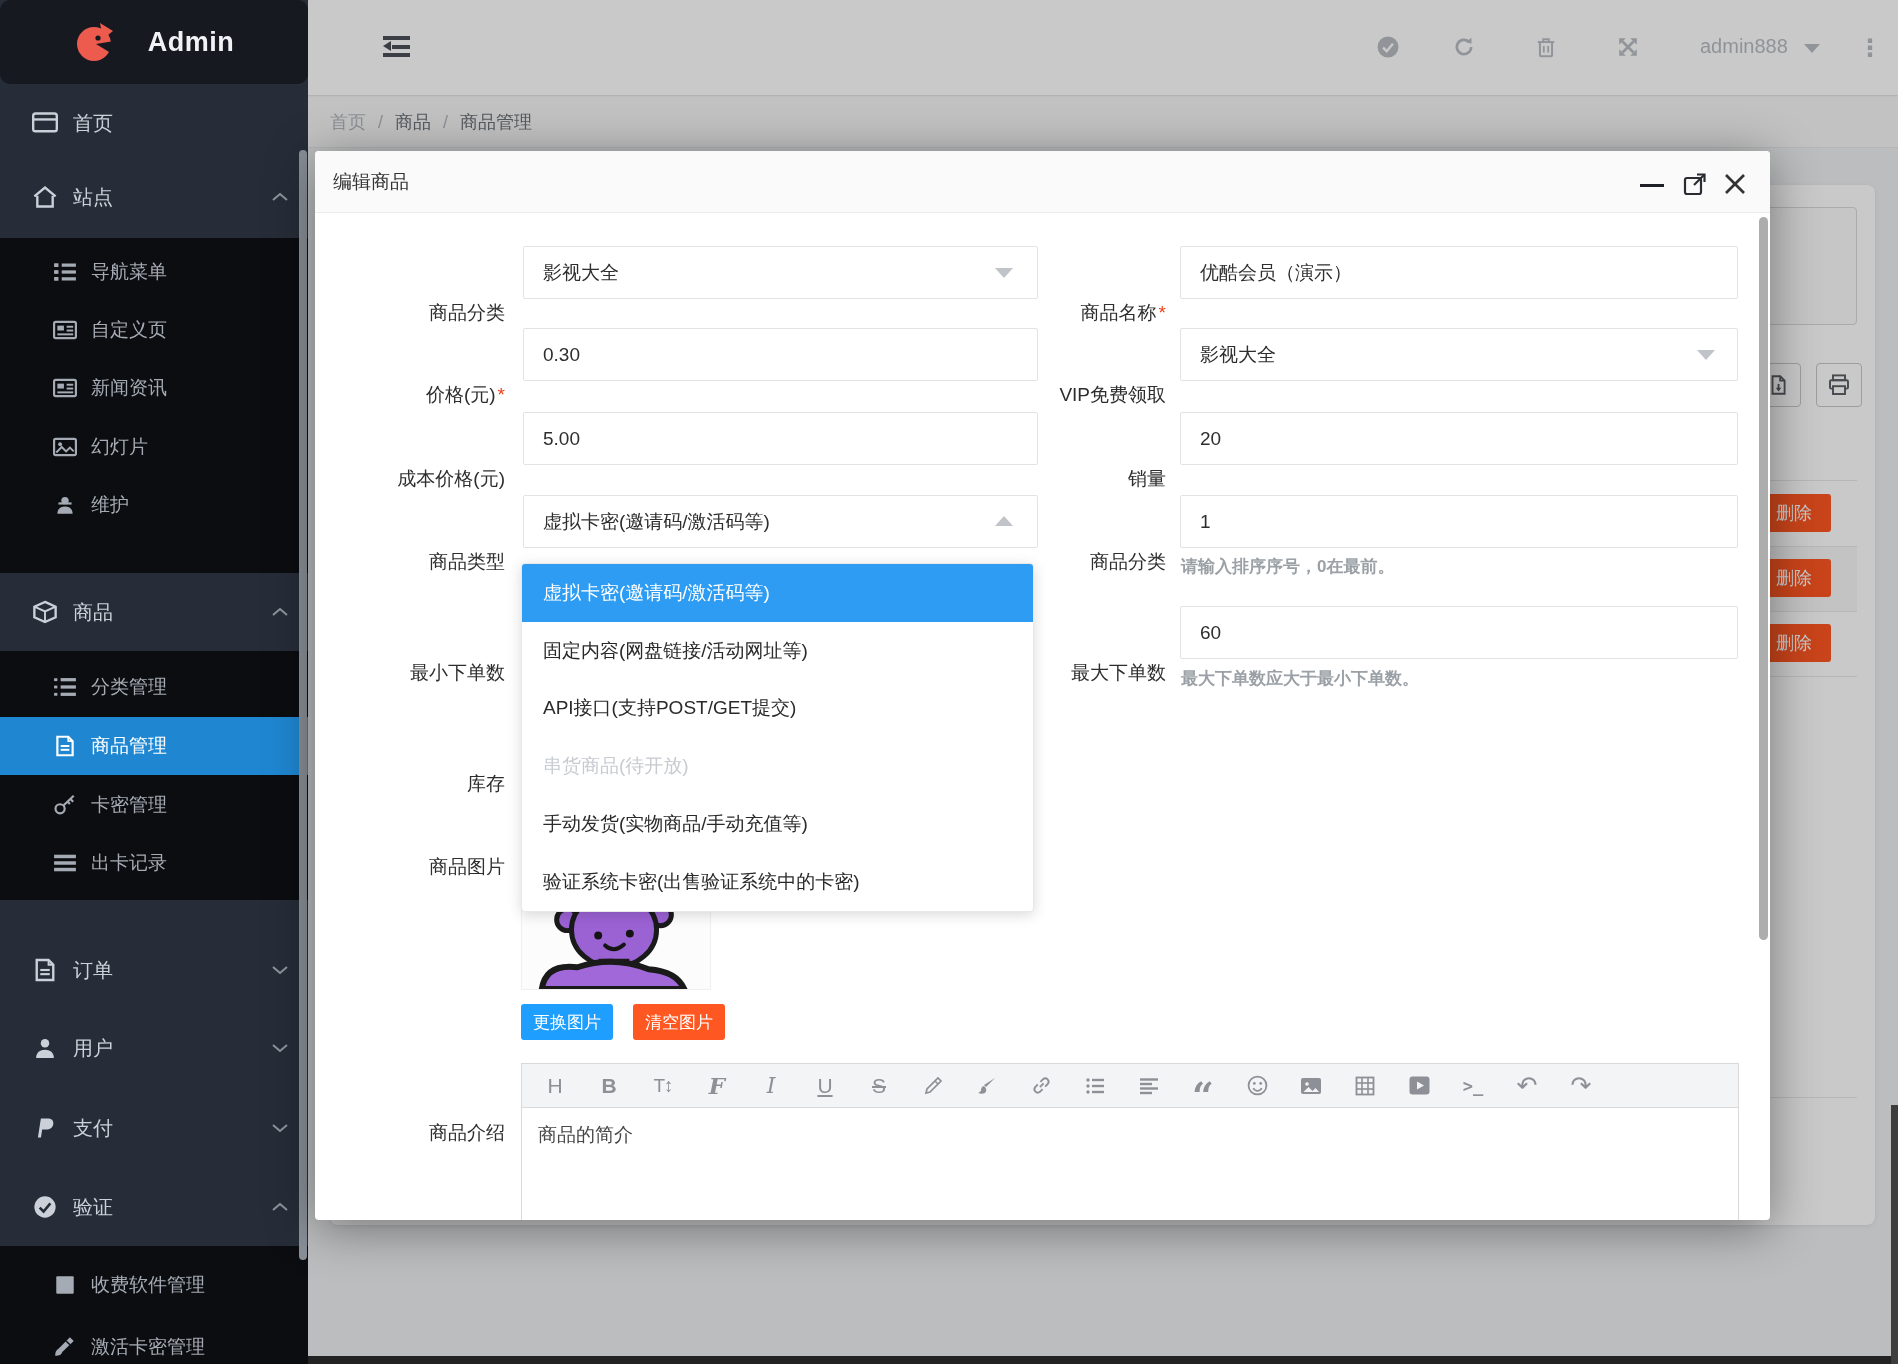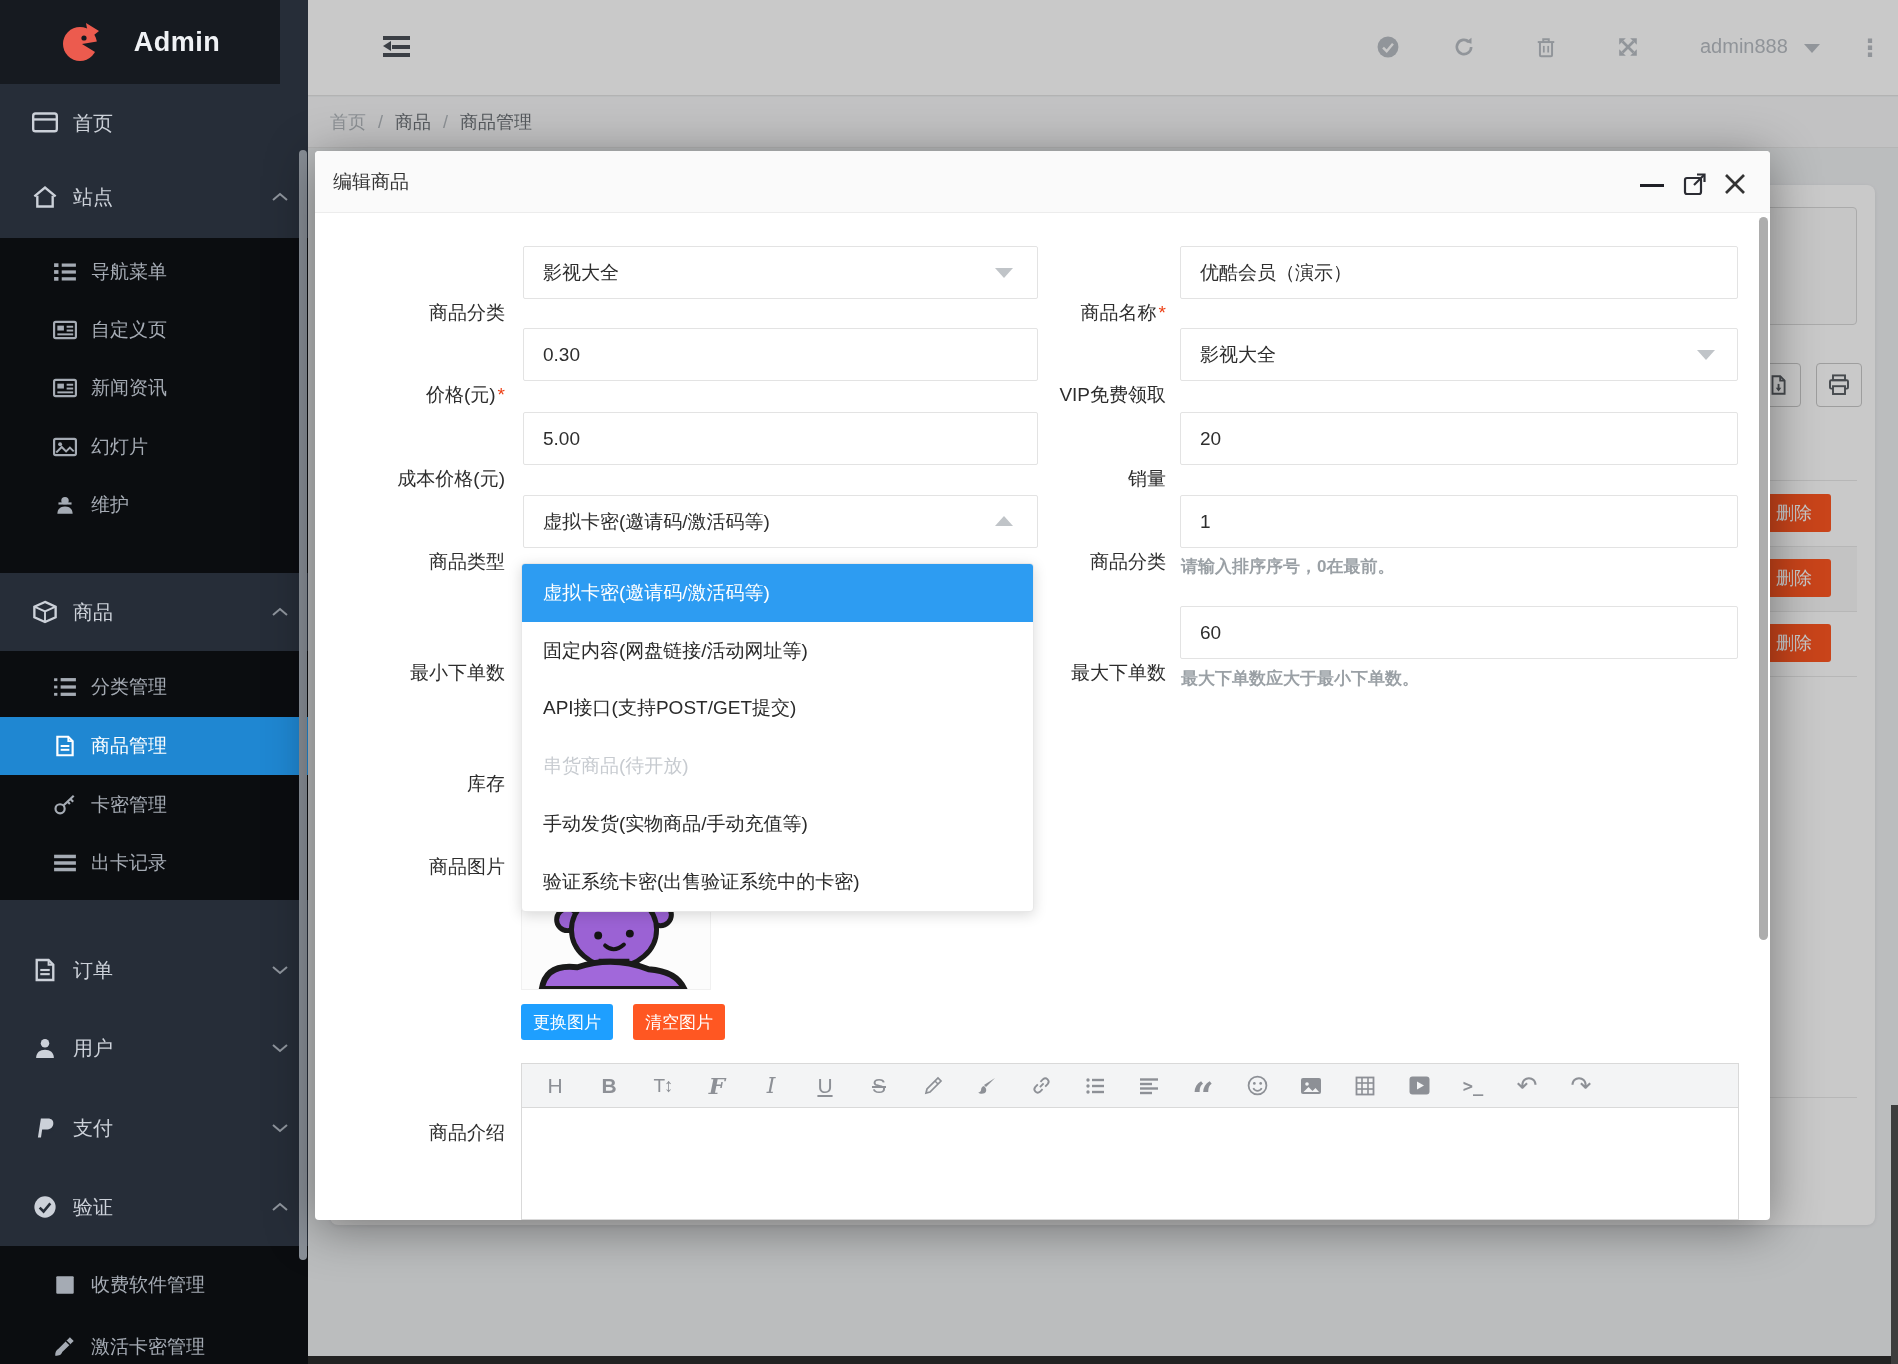--- a/index.html
+++ b/index.html
@@ -30,21 +30,21 @@
   .bg-stripe { position:absolute; left:22px; right:18px; height:65px; background:#f8f8f8; }
   .del-btn { position:absolute; left:1427px; width:74px; height:38px; background:#ff5722; color:#fff; font-size:18px; border:none; border-radius:3px; cursor:pointer; }
   .bottom-bar { position:absolute; left:0; bottom:0; width:100%; height:8px; background:#2c2c2c; z-index:2; }
   .right-strip { position:absolute; right:0; top:1105px; width:7px; height:259px; background:#4e4e4e; z-index:2; }
 
   
   .shade { position:absolute; left:308px; top:0; width:1590px; height:1364px; background:rgba(0,0,0,0.21); z-index:20; }
 
   
   .sidebar { position:absolute; left:0; top:0; width:308px; height:1364px; background:#262d38; z-index:25; overflow:hidden; }
-  .logo-blk { position:absolute; left:0; top:0; width:280px; height:84px; background:#161a20; display:flex; align-items:center; justify-content:center; gap:32px; }
+  .logo-blk { position:absolute; left:0; top:0; width:308px; height:84px; background:#161a20; display:flex; align-items:center; justify-content:center; gap:32px;border-radius:10px; }
   .logo-text { color:#f0f2f5; font-size:27px; font-weight:bold; letter-spacing:0.5px; }
   .sub-blk { position:absolute; left:0; width:308px; background:#0b0d10; }
   .prow { position:absolute; left:0; width:308px; height:78px; display:flex; align-items:center; padding-left:32px; color:#ccd1d9; font-size:20px; cursor:pointer; }
   .srow { position:absolute; left:0; width:308px; height:58px; display:flex; align-items:center; padding-left:53px; color:#a5abb4; font-size:19px; cursor:pointer; }
   .srow.active { background:#1f87d2; color:#ffffff; }
   .nav-ic { width:26px; height:24px; margin-right:15px; flex:0 0 auto; }
   .srow .nav-ic { width:24px; height:22px; margin-right:14px; }
   .chev { position:absolute; right:20px; width:16px; height:10px; color:#8f959d; }
   .side-scroll { position:absolute; left:299px; top:150px; width:8px; height:1110px; background:#8a9098; border-radius:4px; z-index:26; }
 
@@ -489,20 +489,21 @@
         <span class="ticon">
             <svg width="21" height="19" viewBox="0 0 21 19">
               <rect x="0.5" y="0.5" width="20" height="18" rx="3" fill="currentColor"></rect>
               <polygon points="8,5.5 15,9.5 8,13.5" fill="#f3f4f5"></polygon>
             </svg>
           </span>
         <span class="ticon g-term">&gt;_</span>
         <span class="ticon g-curve">↶</span>
         <span class="ticon g-curve">↷</span>
       </div>
+      <div class="ed-content">商品的简介</div>
     </div>
 
     <div class="flabel" style="left:651px; top:112px"><span>商品名称</span><span class="req">*</span></div>
     <div class="fbox" style="left:865px; top:95px; width:558px">
         <span>优酷会员（演示）</span>
       </div>
 
     <div class="flabel" style="left:651px; top:194px"><span>VIP免费领取</span></div>
     <div class="fbox sel" style="left:865px; top:177px; width:558px">
         <span>影视大全</span>

